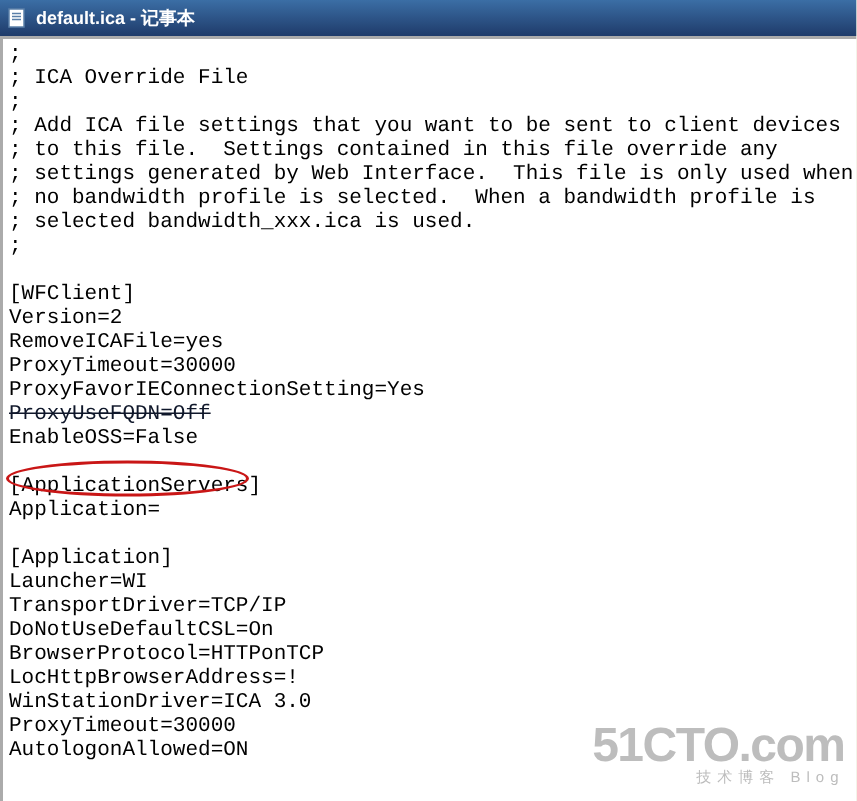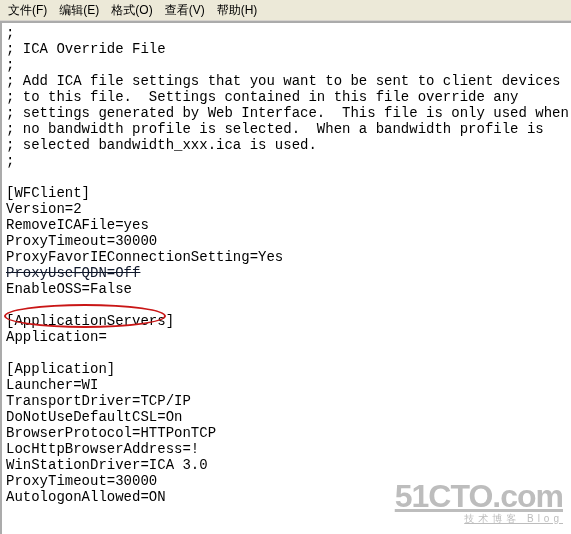--- a/index.html
+++ b/index.html
@@ -88,45 +88,48 @@
     position: absolute;
     right: 8px;
     bottom: 10px;
     text-align: right;
     font-family: Arial, sans-serif;
     color: #bdbdbd;
     line-height: 1;
     letter-spacing: -1px;
     z-index: 0;
     pointer-events: none;
-    text-decoration: underline;
   }
   .wm-main {
     font-size: 32px;
     font-weight: bold;
   }
   .wm-sub {
     font-size: 10px;
     letter-spacing: 4px;
     margin-top: 2px;
   }
 </style>
 </head>
 <body>
 
 <div class="window">
 
+  <div class="titlebar">
+    <span class="icon">
+      <svg width="14" height="14" viewBox="0 0 14 14">
+        <rect x="1" y="1" width="10" height="12" fill="#fff" stroke="#5a7fa8" stroke-width="1"></rect>
+        <line x1="3" y1="4" x2="9" y2="4" stroke="#5a7fa8" stroke-width="1"></line>
+        <line x1="3" y1="6" x2="9" y2="6" stroke="#5a7fa8" stroke-width="1"></line>
+        <line x1="3" y1="8" x2="9" y2="8" stroke="#5a7fa8" stroke-width="1"></line>
+      </svg>
+    </span>
+    <span>default.ica - 记事本</span>
+  </div>
 
-  <div class="menubar">
-    <div class="menuitem">文件(F)</div>
-    <div class="menuitem">编辑(E)</div>
-    <div class="menuitem">格式(O)</div>
-    <div class="menuitem">查看(V)</div>
-    <div class="menuitem">帮助(H)</div>
-  </div>
 
   <div class="content-wrap">
     <div class="content" id="editor-content">;
 ; ICA Override File
 ;
 ; Add ICA file settings that you want to be sent to client devices
 ; to this file.  Settings contained in this file override any
 ; settings generated by Web Interface.  This file is only used when
 ; no bandwidth profile is selected.  When a bandwidth profile is
 ; selected bandwidth_xxx.ica is used.

